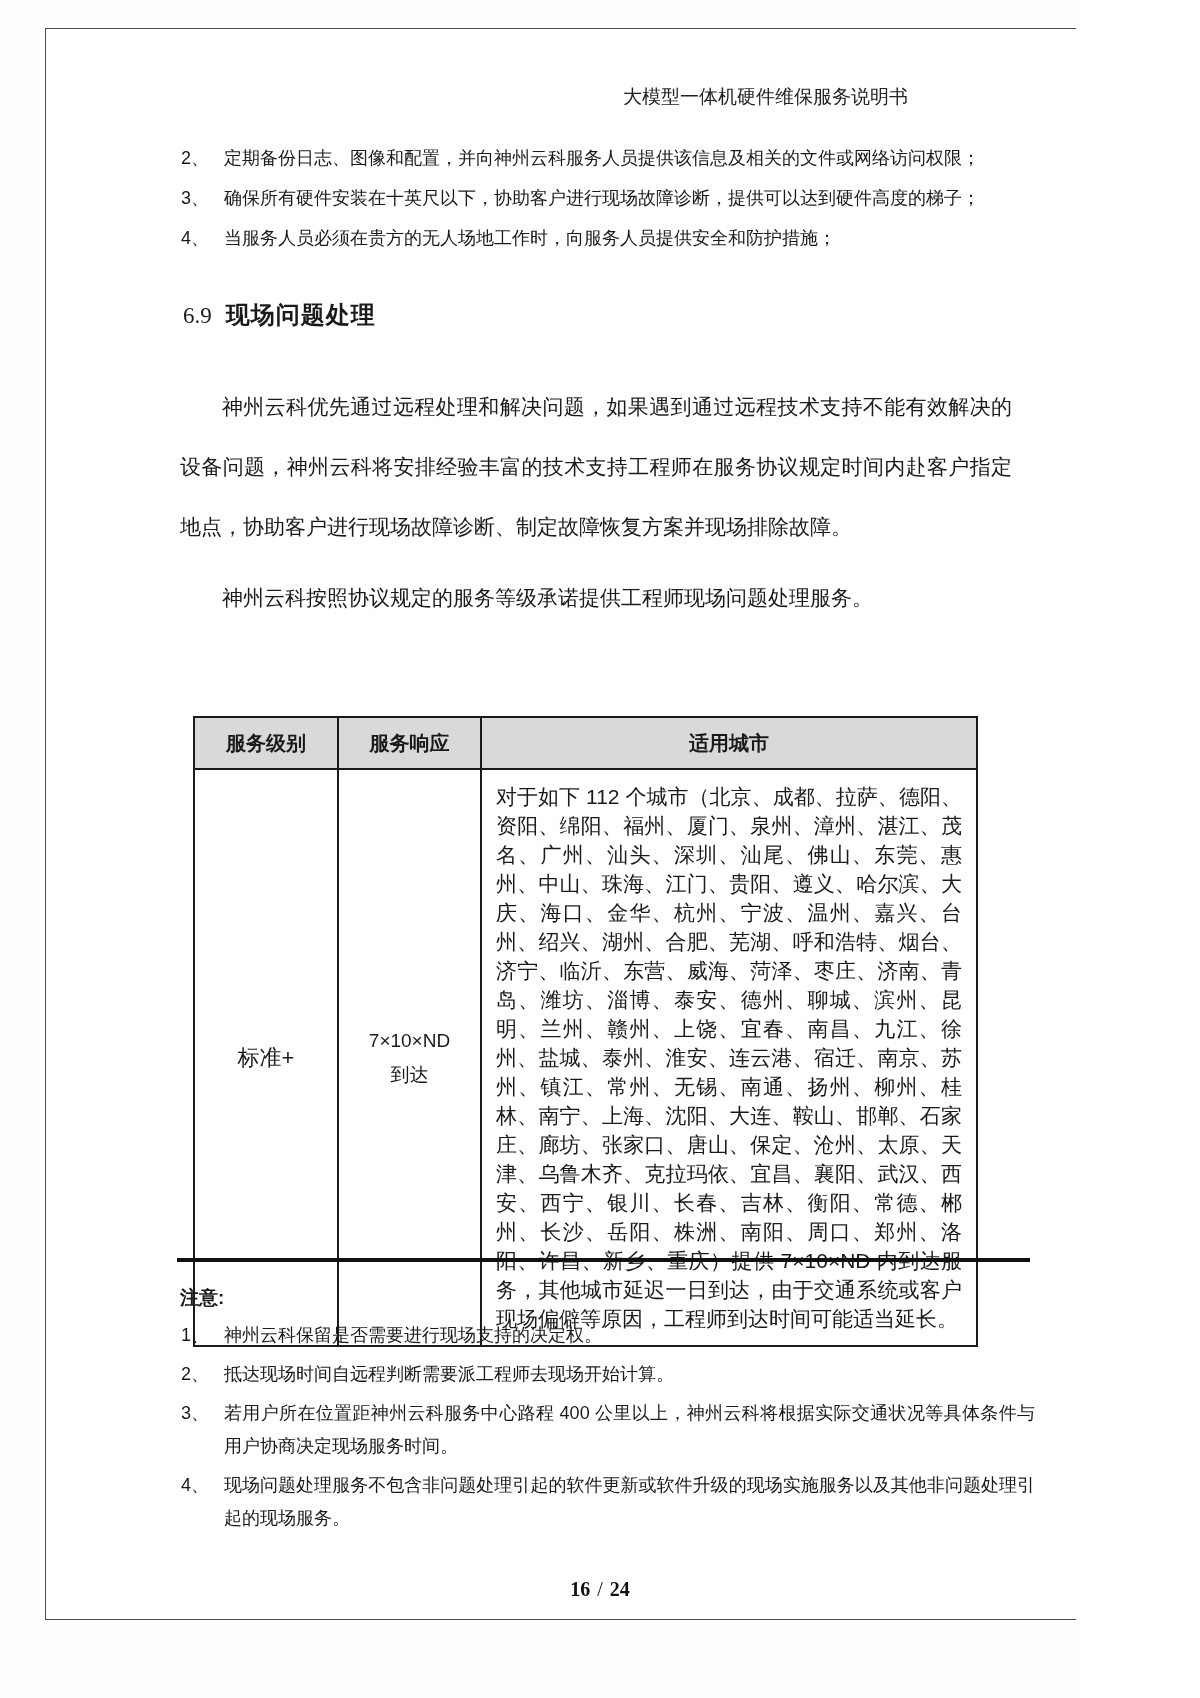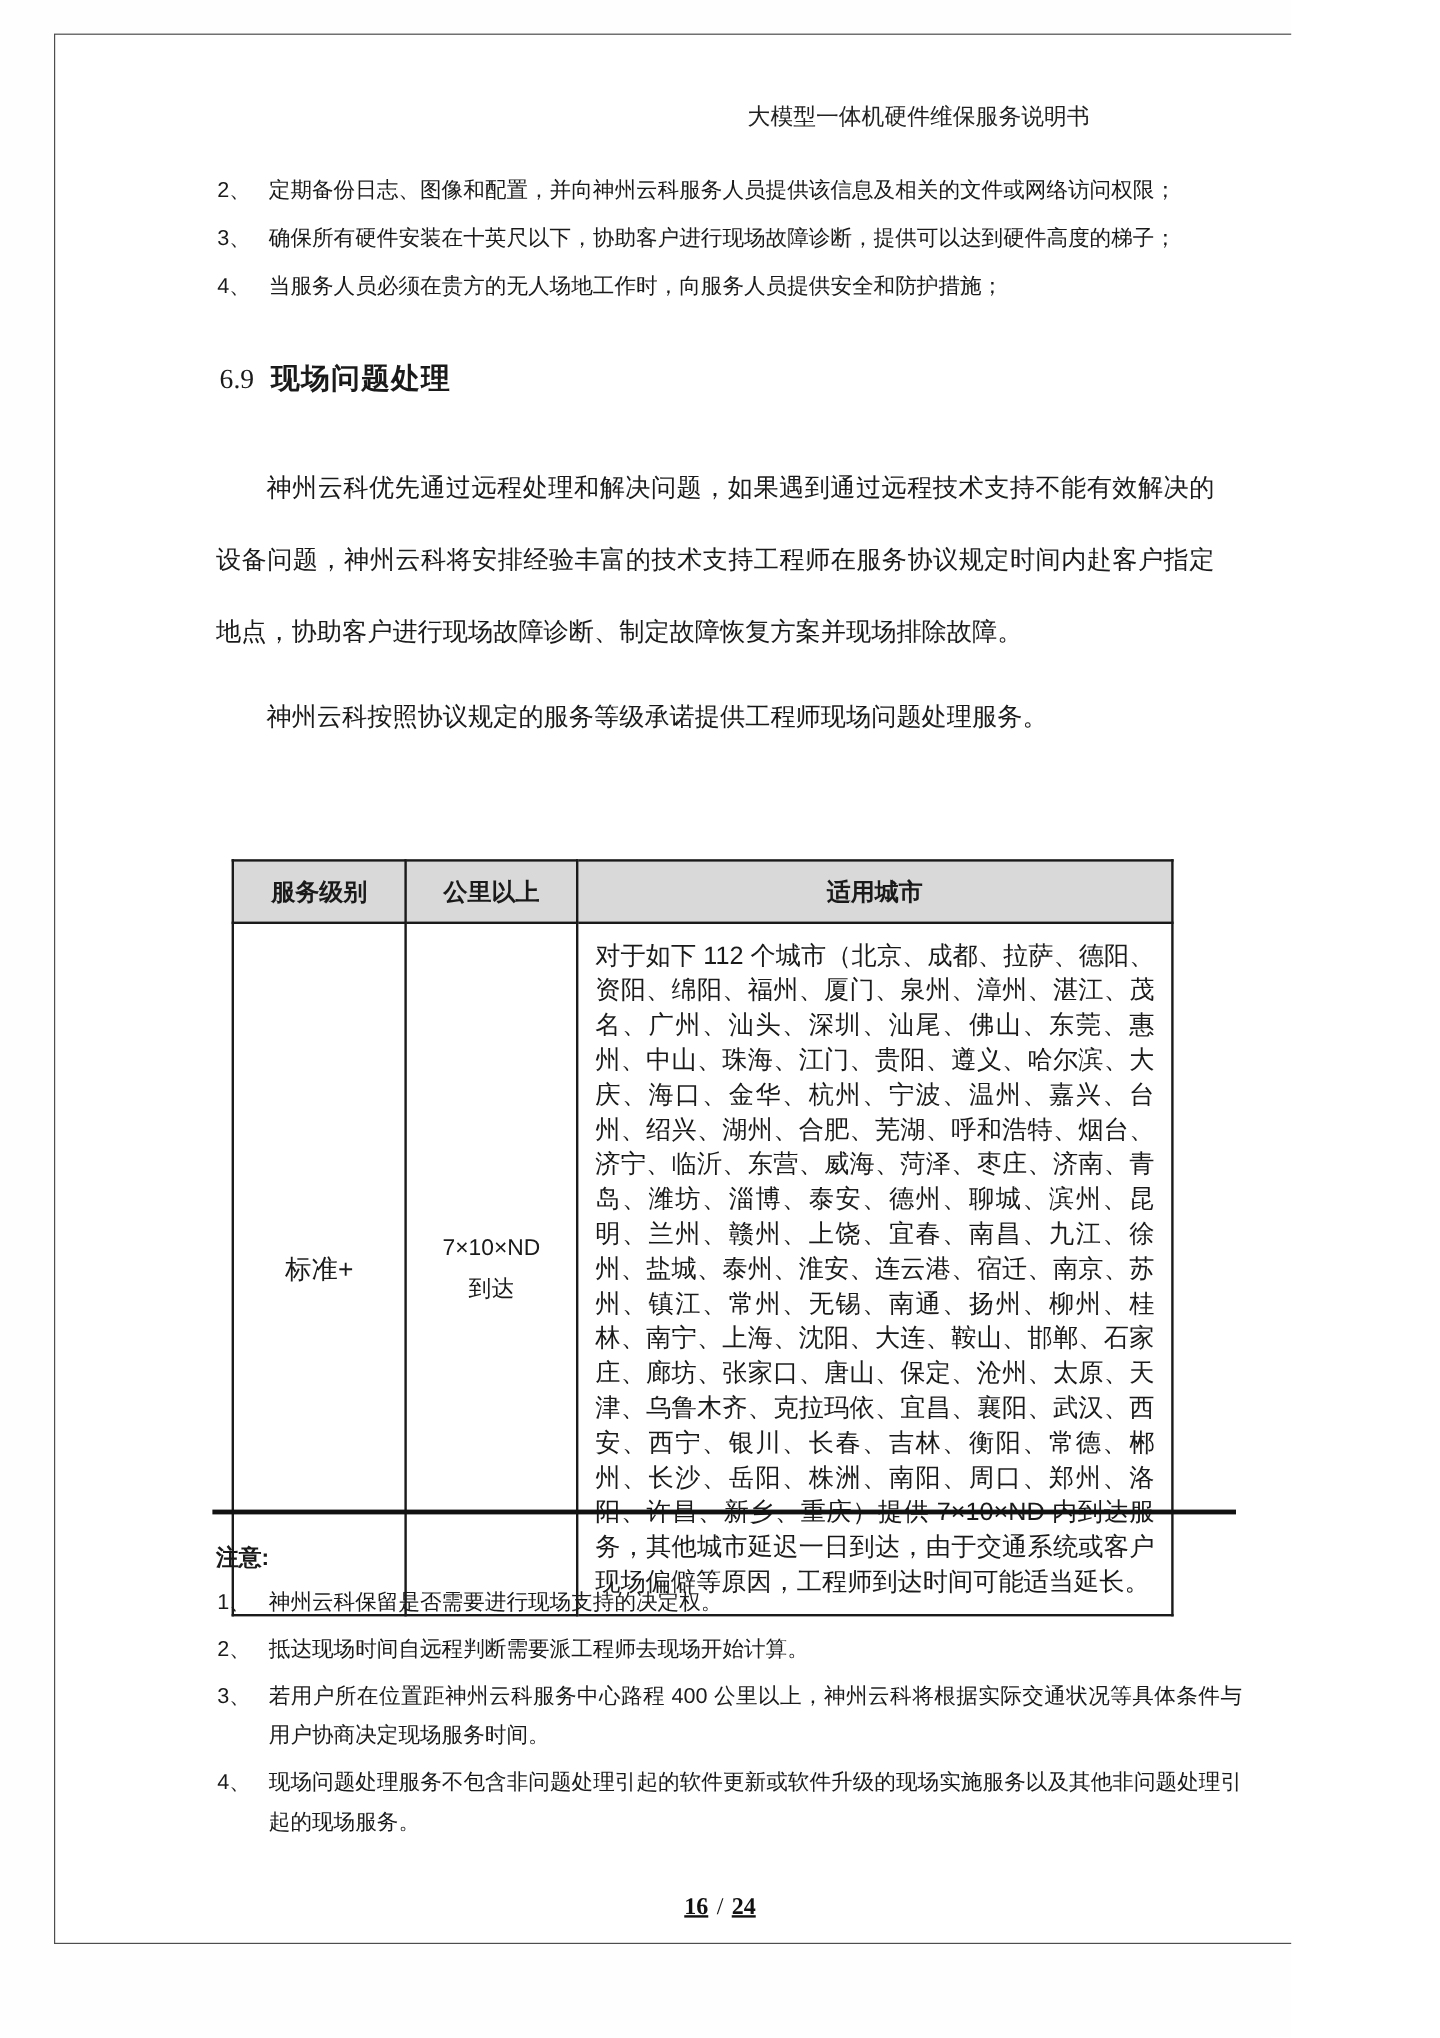--- a/index.html
+++ b/index.html
@@ -51,21 +51,21 @@
   .notes-label { position:absolute; left:180px; top:1285px; font-size:19px; font-weight:bold; }
   .notes-list { position:absolute; left:181px; top:1319px; width:854px; }
   .note-row { display:flex; font-size:18px; line-height:33px; margin-bottom:6px; }
   .note-num { width:43px; flex:none; }
   .note-text { flex:1; text-align:justify; }
 
   .page-footer {
     position:absolute; left:0; top:1578px; width:1200px; text-align:center;
     font-family:"Liberation Serif", serif; font-size:20px; color:#111;
   }
-  .pf-num { font-weight:bold;text-decoration:underline; }
+  .pf-num { font-weight:bold; }
   .pf-sep { padding:0 7px; }
 </style>
 </head>
 <body>
 
 <div class="canvas">
   <div class="page-border"></div>
 
   <div class="header-title">大模型一体机硬件维保服务说明书</div>
 
@@ -94,21 +94,21 @@
 
   <table class="svc-table">
     <colgroup>
       <col style="width:144px">
       <col style="width:143px">
       <col style="width:496px">
     </colgroup>
     <thead>
       <tr>
         <th>服务级别</th>
-        <th>公里以上</th>
+        <th>服务响应</th>
         <th>适用城市</th>
       </tr>
     </thead>
     <tbody>
       <tr>
         <td class="c1">标准+</td>
         <td class="c2">
           <div>7×10×ND</div>
           <div>到达</div>
         </td>

